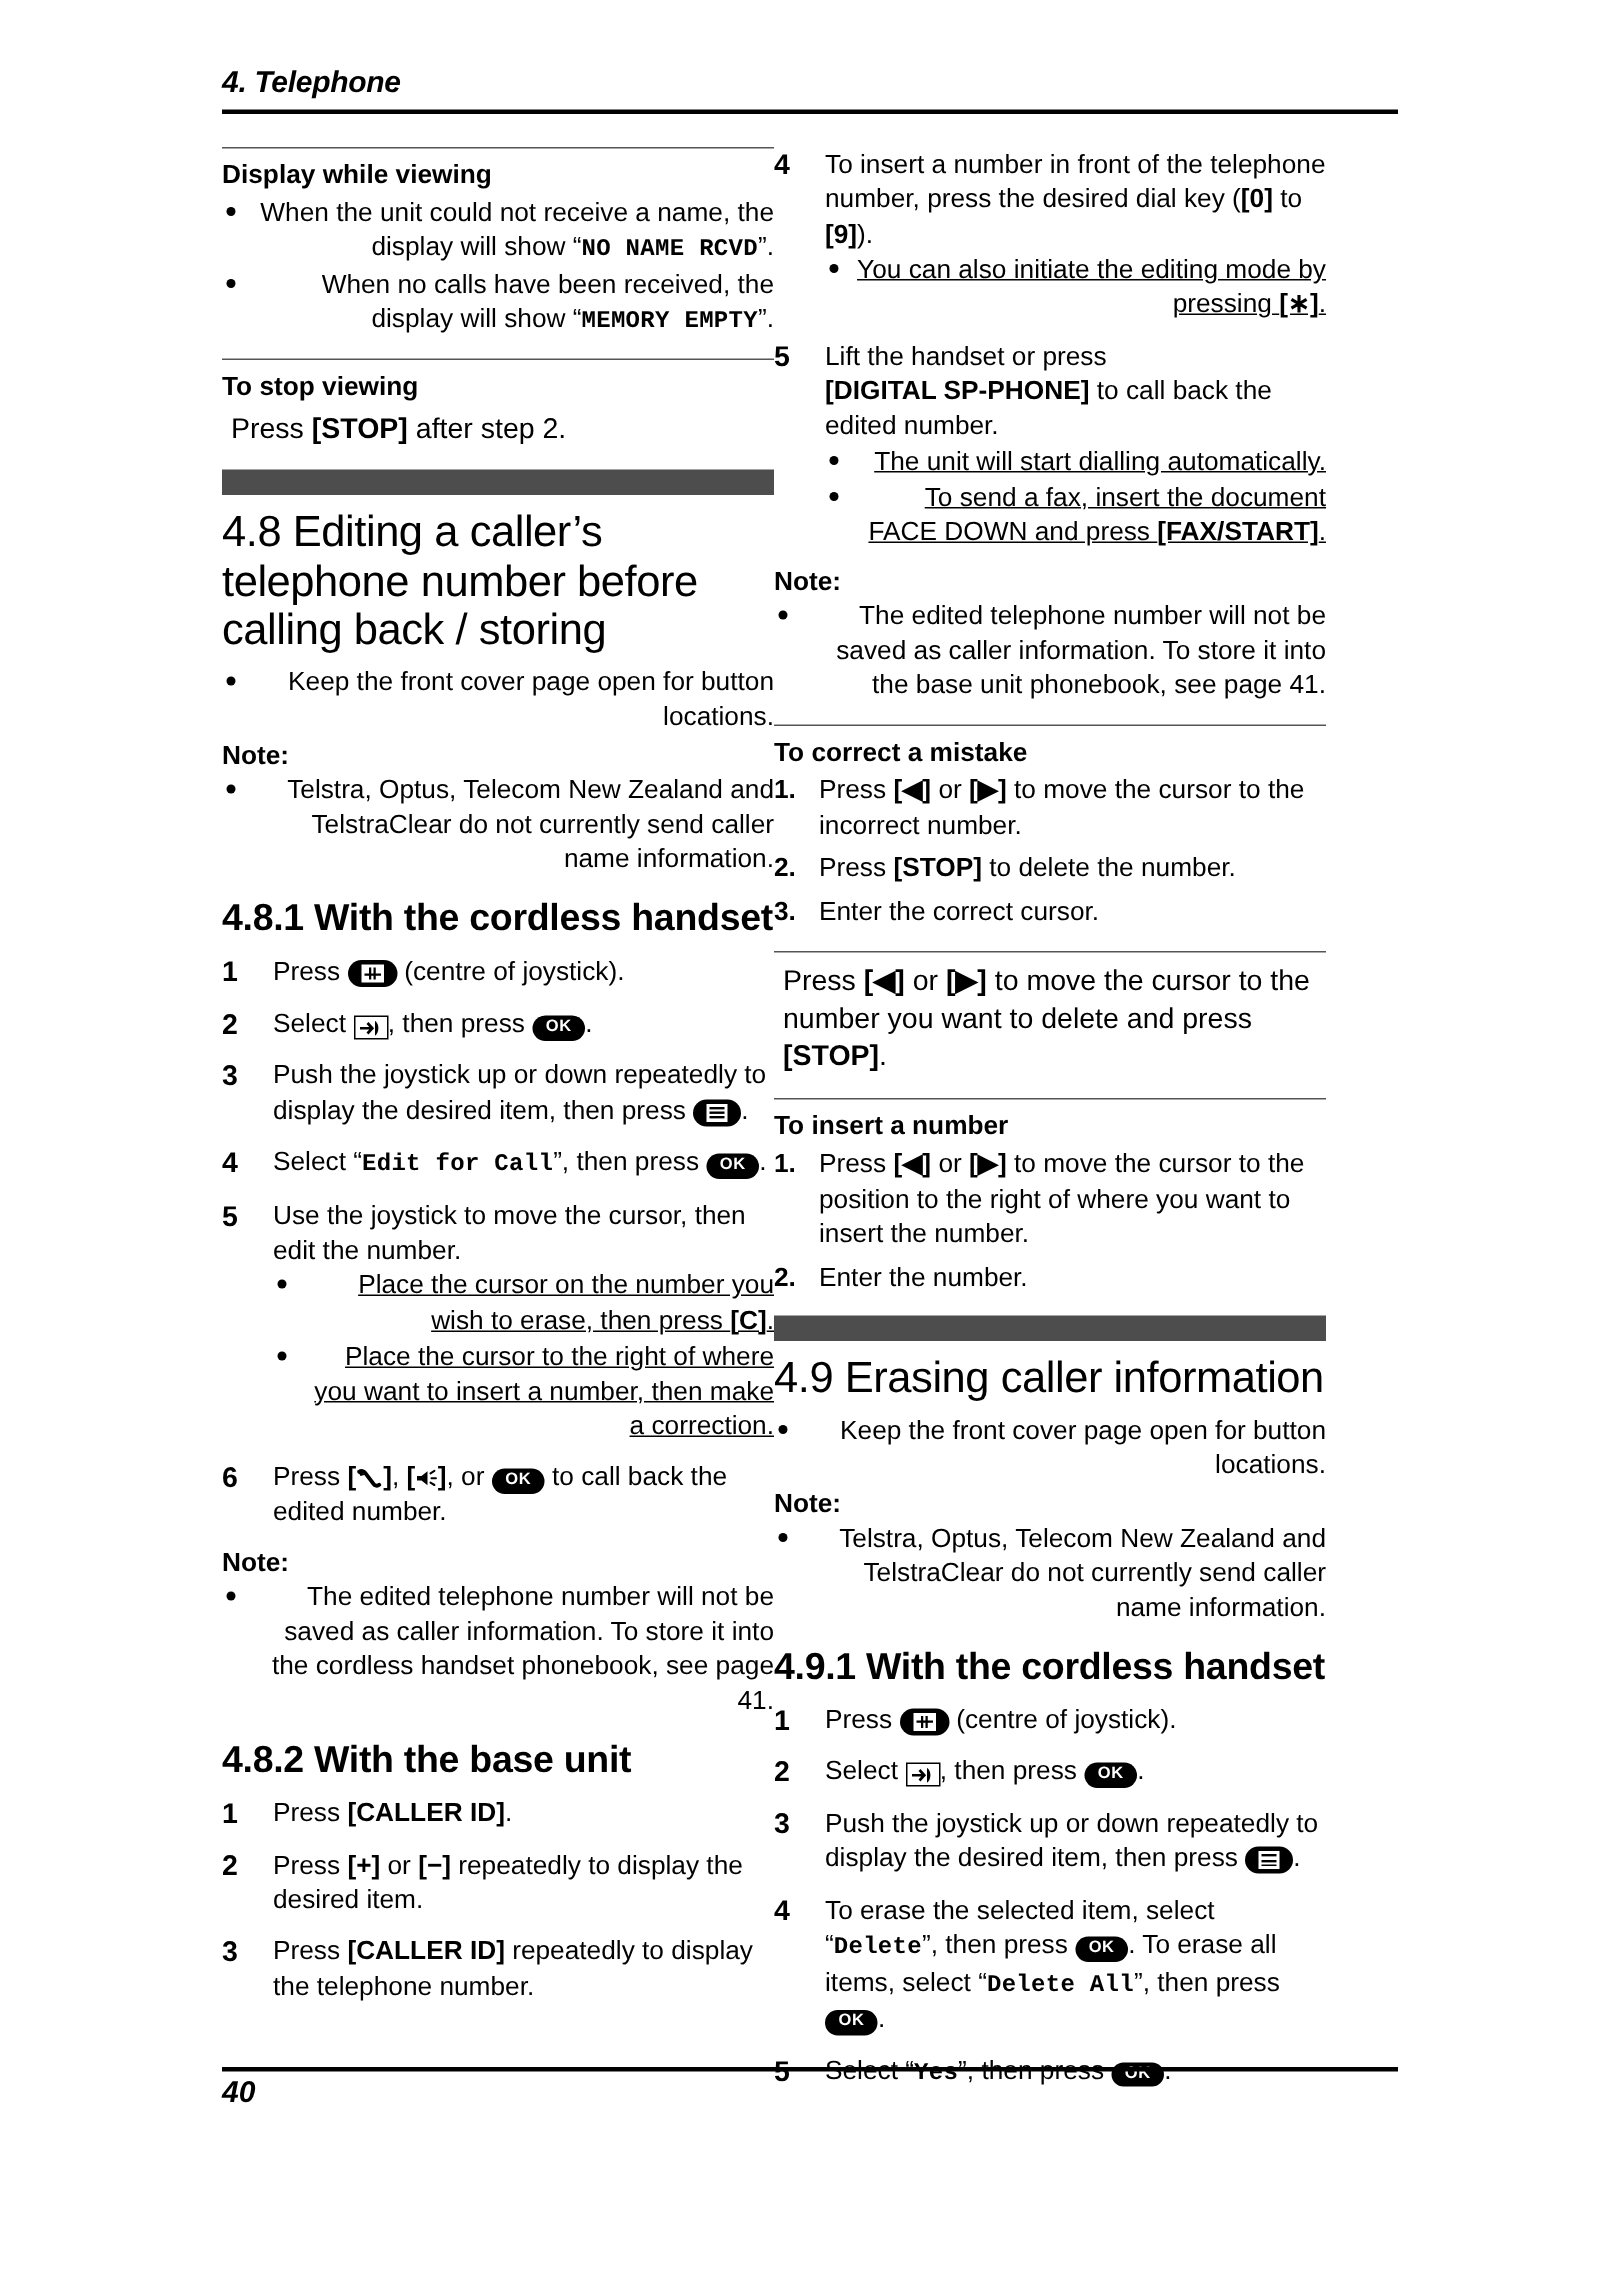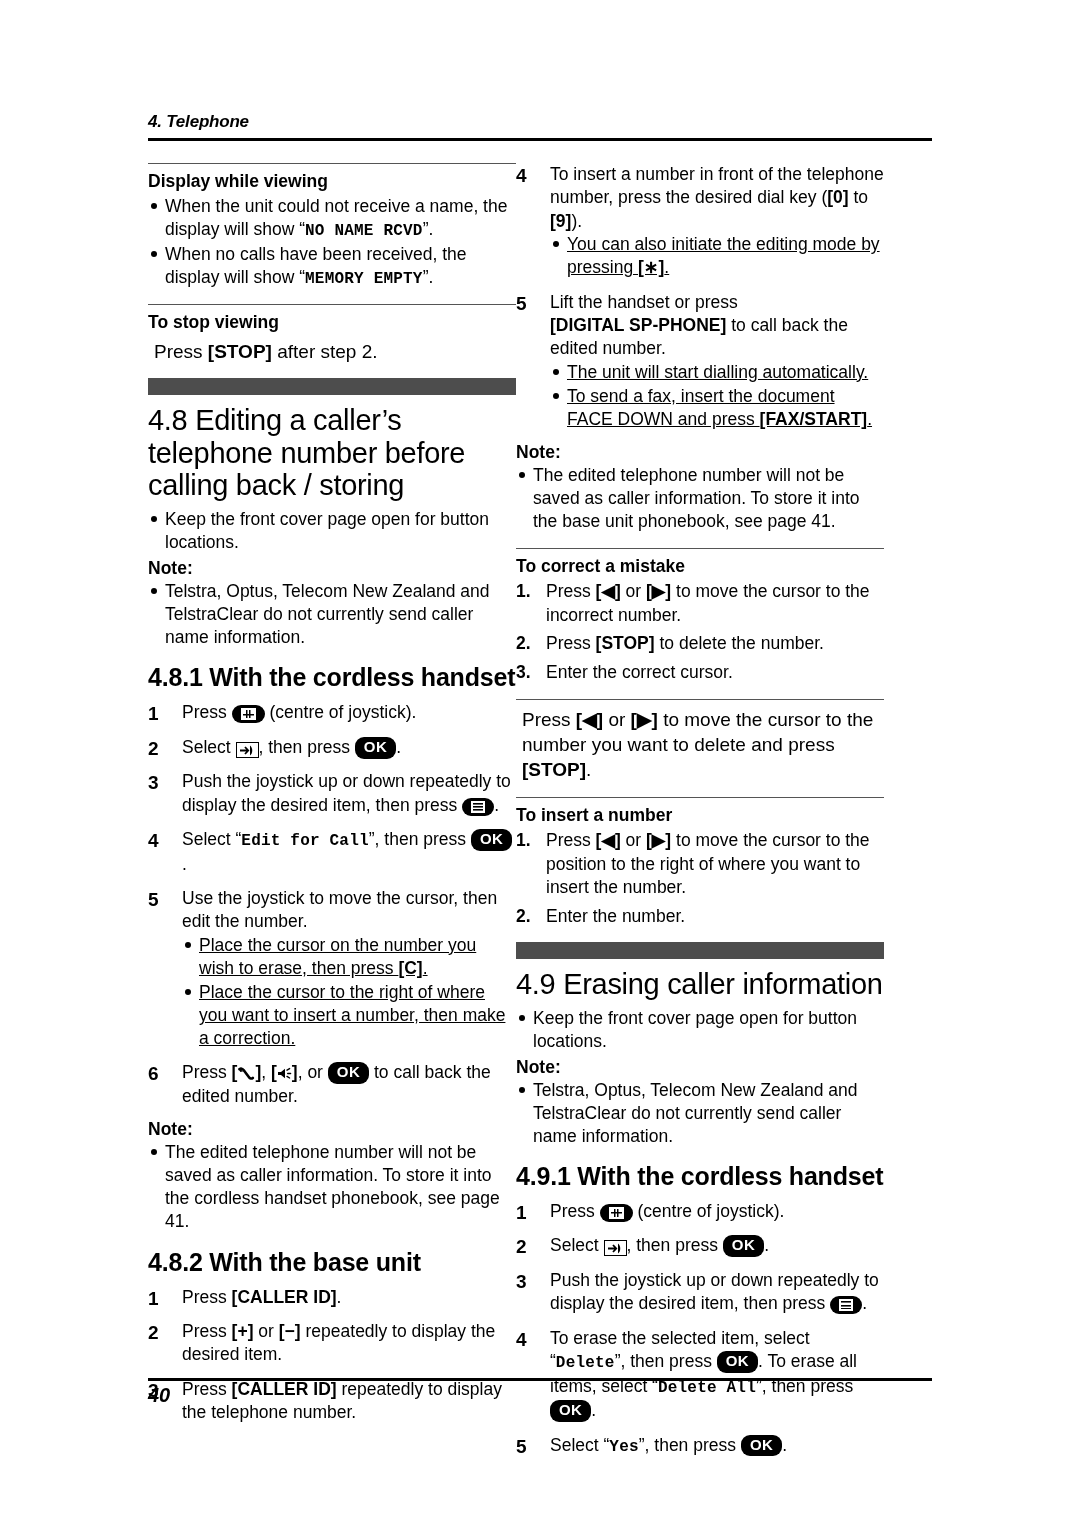--- a/index.html
+++ b/index.html
@@ -8,33 +8,33 @@
     background:#ffffff;
     font-family:"Liberation Sans", sans-serif;
     color:#000;
     position:relative;
     overflow:hidden;
   }
   .page { position:absolute; left:148px; top:0; width:784px; height:1528px; }
 
   
   .chap-title {
-    font-size:17px; font-weight:bold; font-style:italic;
+    font-size:20px; font-weight:bold; font-style:italic;
     letter-spacing:-0.2px;
-    padding-top:112px; margin:0 0 6px 0;
+    padding-top:44px; margin:0 0 6px 0;
   }
   .header-rule { border-top:3px solid #000; width:784px; }
 
   
   .cols { display:flex; margin-top:22px; }
   .col { width:368px; }
   .thin-rule { border-top:1.5px solid #555; margin:0 0 7px 0; }
   .bold-head { font-size:17.5px; font-weight:bold; margin:0 0 3px 0; }
 
-  ul.bul { list-style:none; margin:0 0 0 0; padding:0; }
+  ul.bul { list-style:none; margin:0 0 0 0; padding:0;text-align:right; }
   ul.bul > li {
     position:relative; padding-left:17px; font-size:17.5px;
     line-height:1.32; margin-bottom:1px;
   }
   ul.bul > li::before {
     content:""; position:absolute; left:3px; top:8px;
     width:6px; height:6px; border-radius:50%; background:#000;
   }
   .sub-bul { margin-left:20px;text-decoration:underline; }
 
@@ -66,21 +66,21 @@
 
   
   .mono { font-family:"Liberation Mono", monospace; font-weight:bold; font-size:16px; letter-spacing:0.2px; }
 
   
   .key { font-weight:bold; white-space:nowrap; }
 
   
   .chip {
     display:inline-block; background:#000; color:#fff;
-    border-radius:9px; font-weight:bold; font-size:15px;
+    border-radius:9px; font-weight:bold; font-size:11px;
     padding:1px 9px 2px 9px; vertical-align:1px; letter-spacing:0.4px;
     line-height:1.25;
   }
   .chip-grid, .chip-menu {
     display:inline-block; background:#000; border-radius:9px;
     padding:3px 9px; vertical-align:-2px; line-height:0;
   }
   .gridglyph { display:inline-block; width:15px; height:12px; background:#fff; position:relative; }
   .gridglyph::before {
     content:""; position:absolute; left:2px; top:2px; right:2px; bottom:2px;

